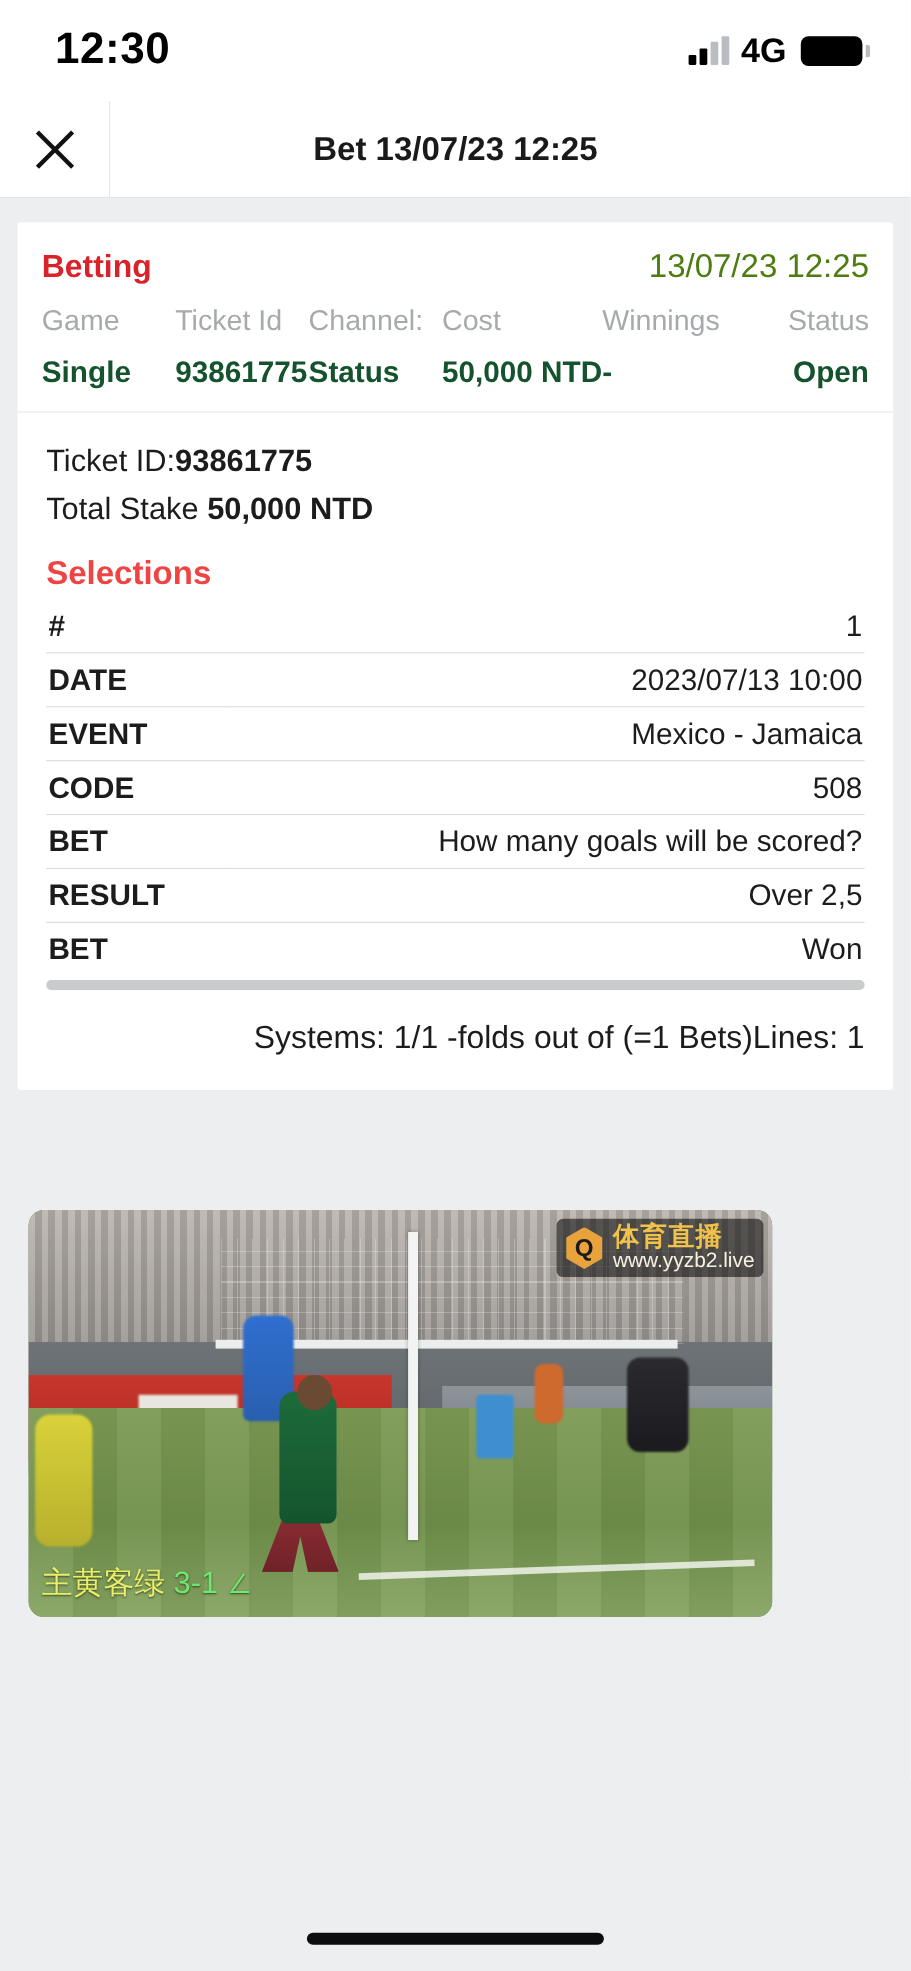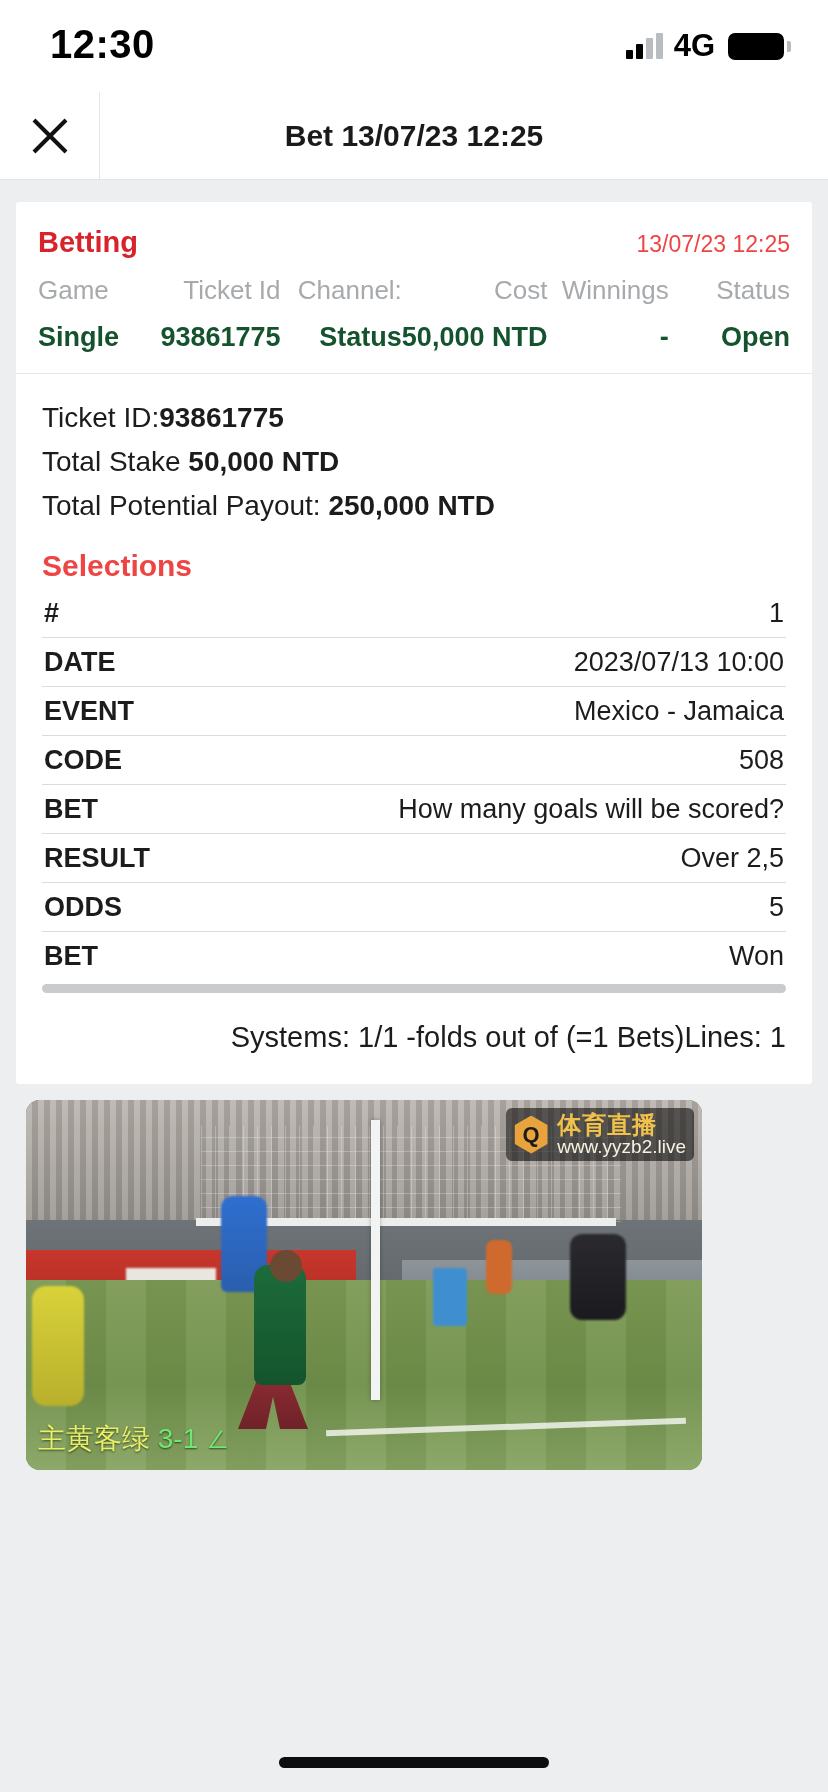--- a/index.html
+++ b/index.html
@@ -118,31 +118,31 @@
     display: flex;
     justify-content: space-between;
     align-items: baseline;
   }
   .card-head .label {
     color: #d8232a;
     font-weight: bold;
     font-size: 29px;
   }
   .card-head .stamp {
-    color: #ef4444;
-    font-size: 23px;
+    color: #4d7c0f;
+    font-size: 30px;
   }
 
   .summary {
     display: flex;
     padding: 16px 18px 20px 18px;
   }
   .summary .col {
     flex: 1;
-    text-align: right;
+    text-align: left;
   }
   .summary .col:first-child { text-align: left; padding-left: 4px; }
   .summary .col:last-child { text-align: right; padding-right: 4px; }
   .summary .k {
     display: block;
     color: #a7aaad;
     font-size: 26px;
     margin-bottom: 16px;
     white-space: nowrap;
   }
@@ -422,23 +422,20 @@
 
     <div class="divider"></div>
 
     <div class="body">
       <div class="line">
         <span>Ticket ID:</span><b>93861775</b>
       </div>
       <div class="line">
         <span>Total Stake </span><b>50,000 NTD</b>
       </div>
-      <div class="line">
-        <span>Total Potential Payout: </span><b>250,000 NTD</b>
-      </div>
 
       <div class="sel-title">Selections</div>
 
       <table class="sel">
         <tbody>
             <tr>
           <td class="k">#</td>
           <td class="v">1</td>
         </tr>
         <tr>
@@ -453,24 +450,20 @@
           <td class="k">CODE</td>
           <td class="v">508</td>
         </tr>
         <tr>
           <td class="k">BET</td>
           <td class="v">How many goals will be scored?</td>
         </tr>
         <tr>
           <td class="k">RESULT</td>
           <td class="v">Over 2,5</td>
-        </tr>
-        <tr>
-          <td class="k">ODDS</td>
-          <td class="v">5</td>
         </tr>
         <tr>
           <td class="k">BET</td>
           <td class="v">Won</td>
         </tr>
       </tbody>
         </table>
 
       <div class="scrollstrip"></div>
 

